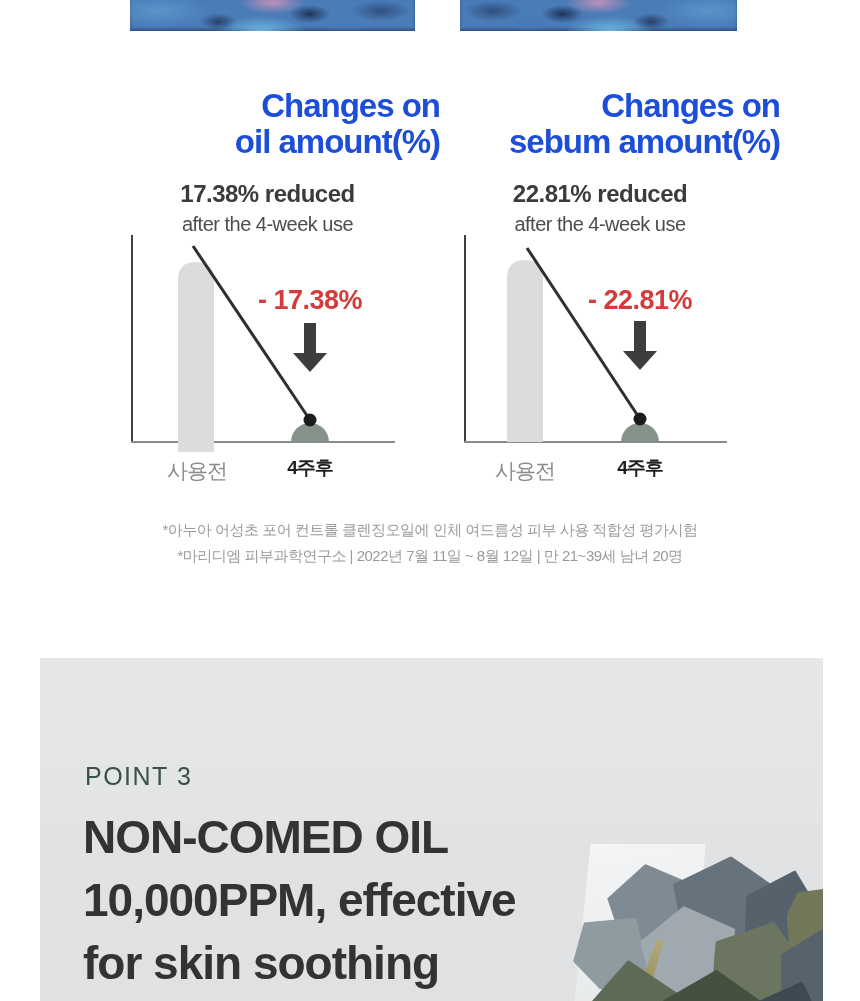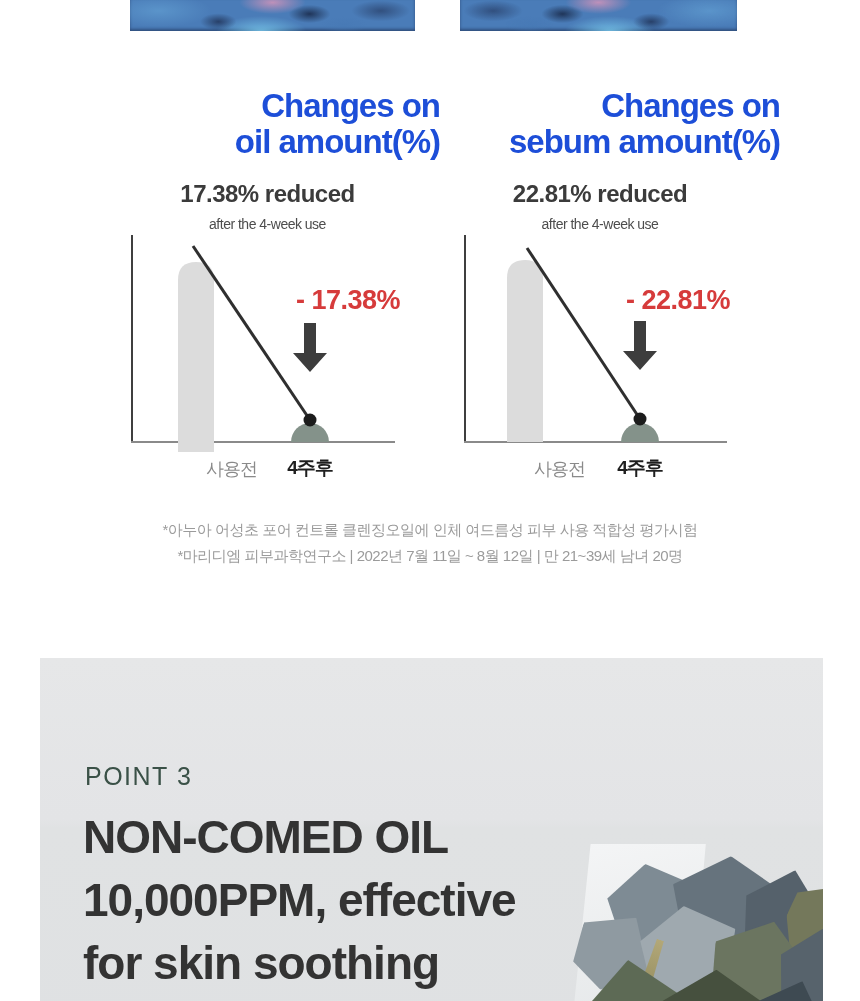--- a/index.html
+++ b/index.html
@@ -22,34 +22,34 @@
   #photo-right{left:460px;width:277px;}
 
   
   .chart-head{position:absolute;top:88px;text-align:center;}
   #head-left{left:95px;width:345px;}
   #head-right{left:420px;width:360px;}
   .chart-title{font-weight:bold;font-size:33px;line-height:36px;
     letter-spacing:-1px;color:#1d4ed8;text-align:right;}
   .result-bold{margin-top:21px;font-weight:bold;font-size:24px;line-height:25px;
     letter-spacing:-0.5px;color:#3b3b3b;}
-  .result-sub{margin-top:6px;font-size:14px;line-height:25px;
+  .result-sub{margin-top:6px;font-size:20px;line-height:25px;
     letter-spacing:-0.5px;color:#4d4d4d;}
 
   
   .chart{position:absolute;top:235px;width:280px;height:260px;}
   #chart-left{left:120px;}
   #chart-right{left:452px;}
   .chart svg{position:absolute;left:0;top:0;}
-  .delta-label{position:absolute;top:50px;width:180px;text-align:right;
+  .delta-label{position:absolute;top:50px;width:180px;text-align:center;
     font-weight:bold;font-size:27px;letter-spacing:-0.5px;color:#d63b3b;}
   #chart-left  .delta-label{left:100px;}
   #chart-right .delta-label{left:98px;}
-  .xlab-before{position:absolute;top:222px;width:120px;text-align:right;
-    font-size:18px;color:#8a8a8a;letter-spacing:-1px;}
+  .xlab-before{position:absolute;top:222px;width:120px;text-align:center;
+    font-size:21px;color:#8a8a8a;letter-spacing:-1px;}
   .xlab-after{position:absolute;top:220px;width:120px;text-align:center;
     font-size:19px;font-weight:bold;color:#1f1f1f;letter-spacing:-1px;}
   #chart-left  .xlab-before{left:17px;}  #chart-left  .xlab-after{left:130px;}
   #chart-right .xlab-before{left:13px;}  #chart-right .xlab-after{left:128px;}
 
   
   .footnotes{position:absolute;left:0;right:0;top:517px;text-align:center;
     font-size:15px;line-height:26px;color:#9b9b9b;letter-spacing:-0.5px;}
 
   

